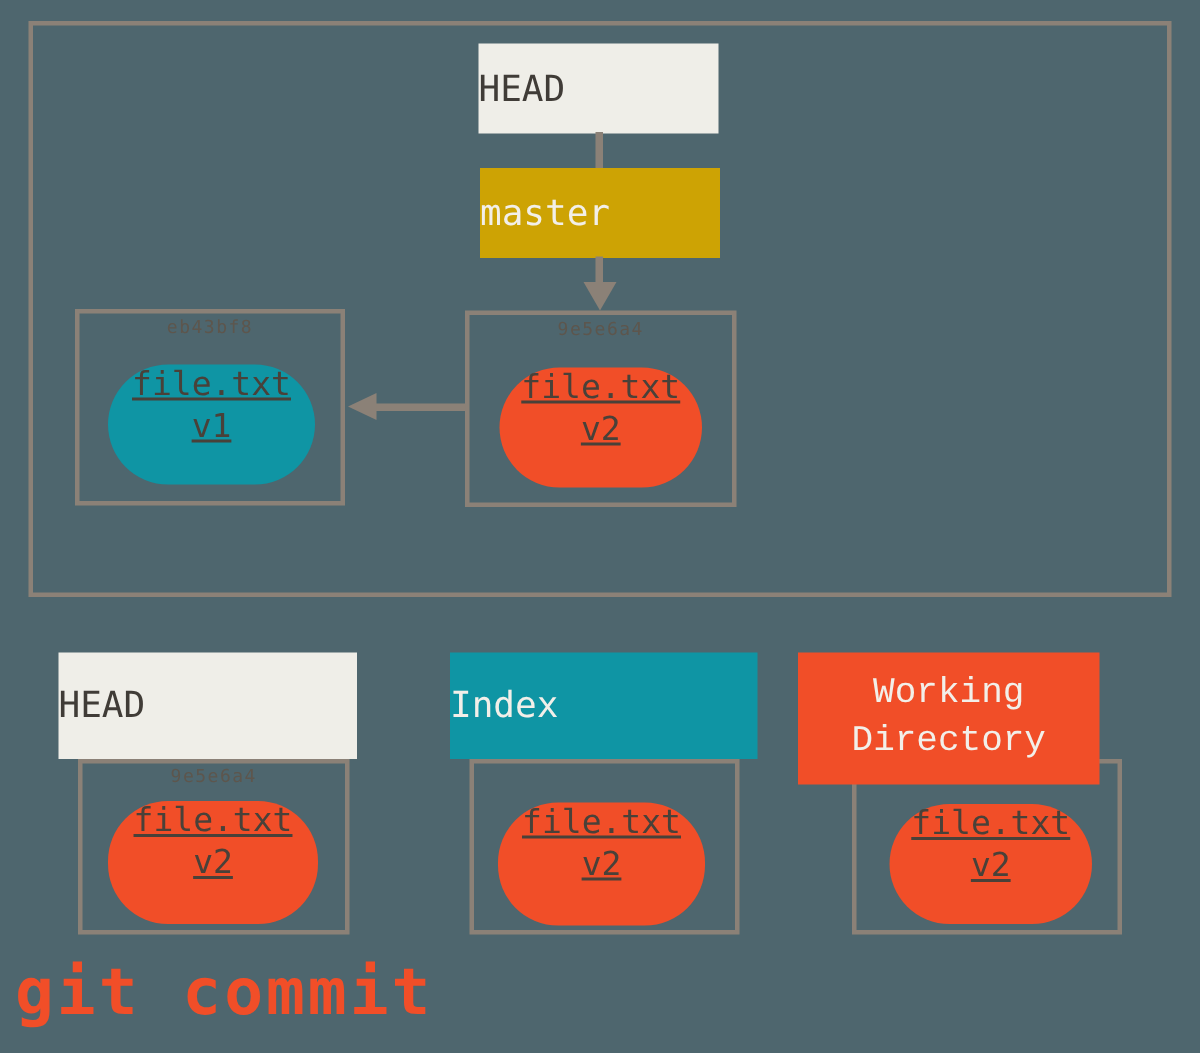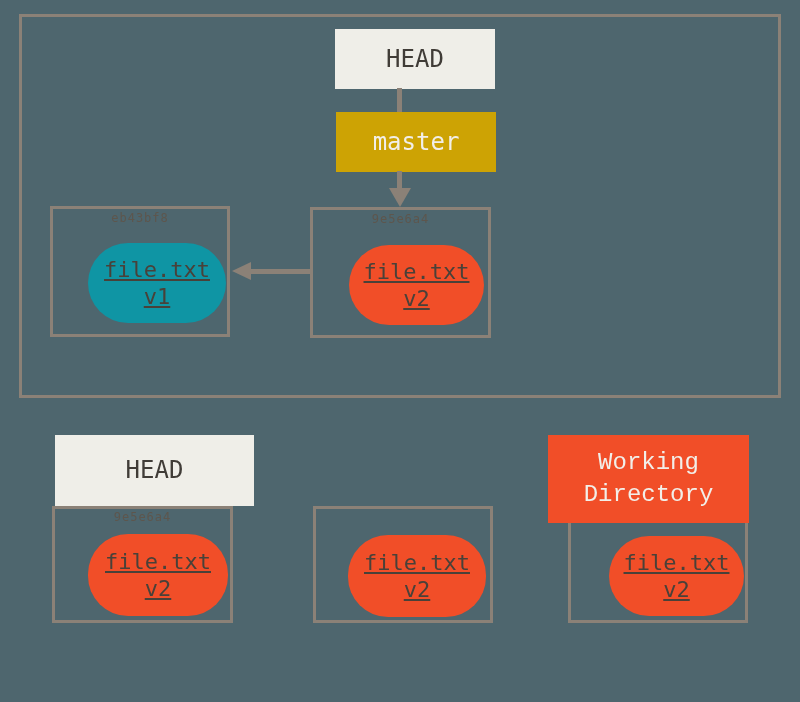--- a/index.html
+++ b/index.html
@@ -2,21 +2,21 @@
 <html style="--background: #4e666e; --panel_border: #8b8177; --arrow: #8b8177; --cream: #efeee8; --gold: #cda304; --teal: #0f95a4; --red_orange: #f14e28; --dark_text: #403c37; --light_text: #f2efe9; --hash_text: #5d564d; --pill_text: #494139; --repo_label_text: #4f4840;"><head>
 <meta charset="utf-8">
 <style>
   html,body{margin:0;padding:0;background:#4e666e;}
   #canvas{
     position:relative;width:800px;height:702px;overflow:hidden;
     background:var(--background,#4e666e);
     font-family:"DejaVu Sans Mono","Liberation Mono",monospace;
   }
   .abs{position:absolute;box-sizing:border-box;}
-  .center{display:flex;align-items:center;justify-content:center;text-align:center;margin-left:16px;}
+  .center{display:flex;align-items:center;justify-content:flex-start;text-align:center;}
 
   
   .repo-panel{left:19px;top:14px;width:762px;height:384px;border:3px solid var(--panel_border,#8b8177);}
   .repo-label{left:31px;top:367px;font-size:22px;color:var(--repo_label_text,#4f4840);letter-spacing:1px;}
 
   
   .ref-box{font-size:24px;}
   .head-ref{left:319px;top:29px;width:160px;height:60px;background:var(--cream,#efeee8);color:var(--dark_text,#403c37);}
   .master-ref{left:320px;top:112px;width:160px;height:60px;background:var(--gold,#cda304);color:var(--light_text,#f2efe9);}
 
@@ -103,29 +103,33 @@
   <div class="abs center area-header head2-header">
     <span>HEAD</span>
   </div>
   <div class="abs area-box area-box-1"></div>
   <div class="abs hash-label hash-b">9e5e6a4</div>
   <div class="abs center pill pill-red pill-b1">
     <span>file.txt</span>
     <span>v2</span>
   </div>
 
+  <div class="abs center area-header index-header">
+    <span>Index</span>
+  </div>
   <div class="abs area-box area-box-2"></div>
   <div class="abs center pill pill-red pill-b2">
     <span>file.txt</span>
     <span>v2</span>
   </div>
 
   <div class="abs center area-header wd-header">
     <span>Working Directory</span>
   </div>
   <div class="abs area-box area-box-3"></div>
   <div class="abs center pill pill-red pill-b3">
     <span>file.txt</span>
     <span>v2</span>
   </div>
 
+  <div class="abs caption">git commit</div>
 
 </div>
 
 </body></html>

